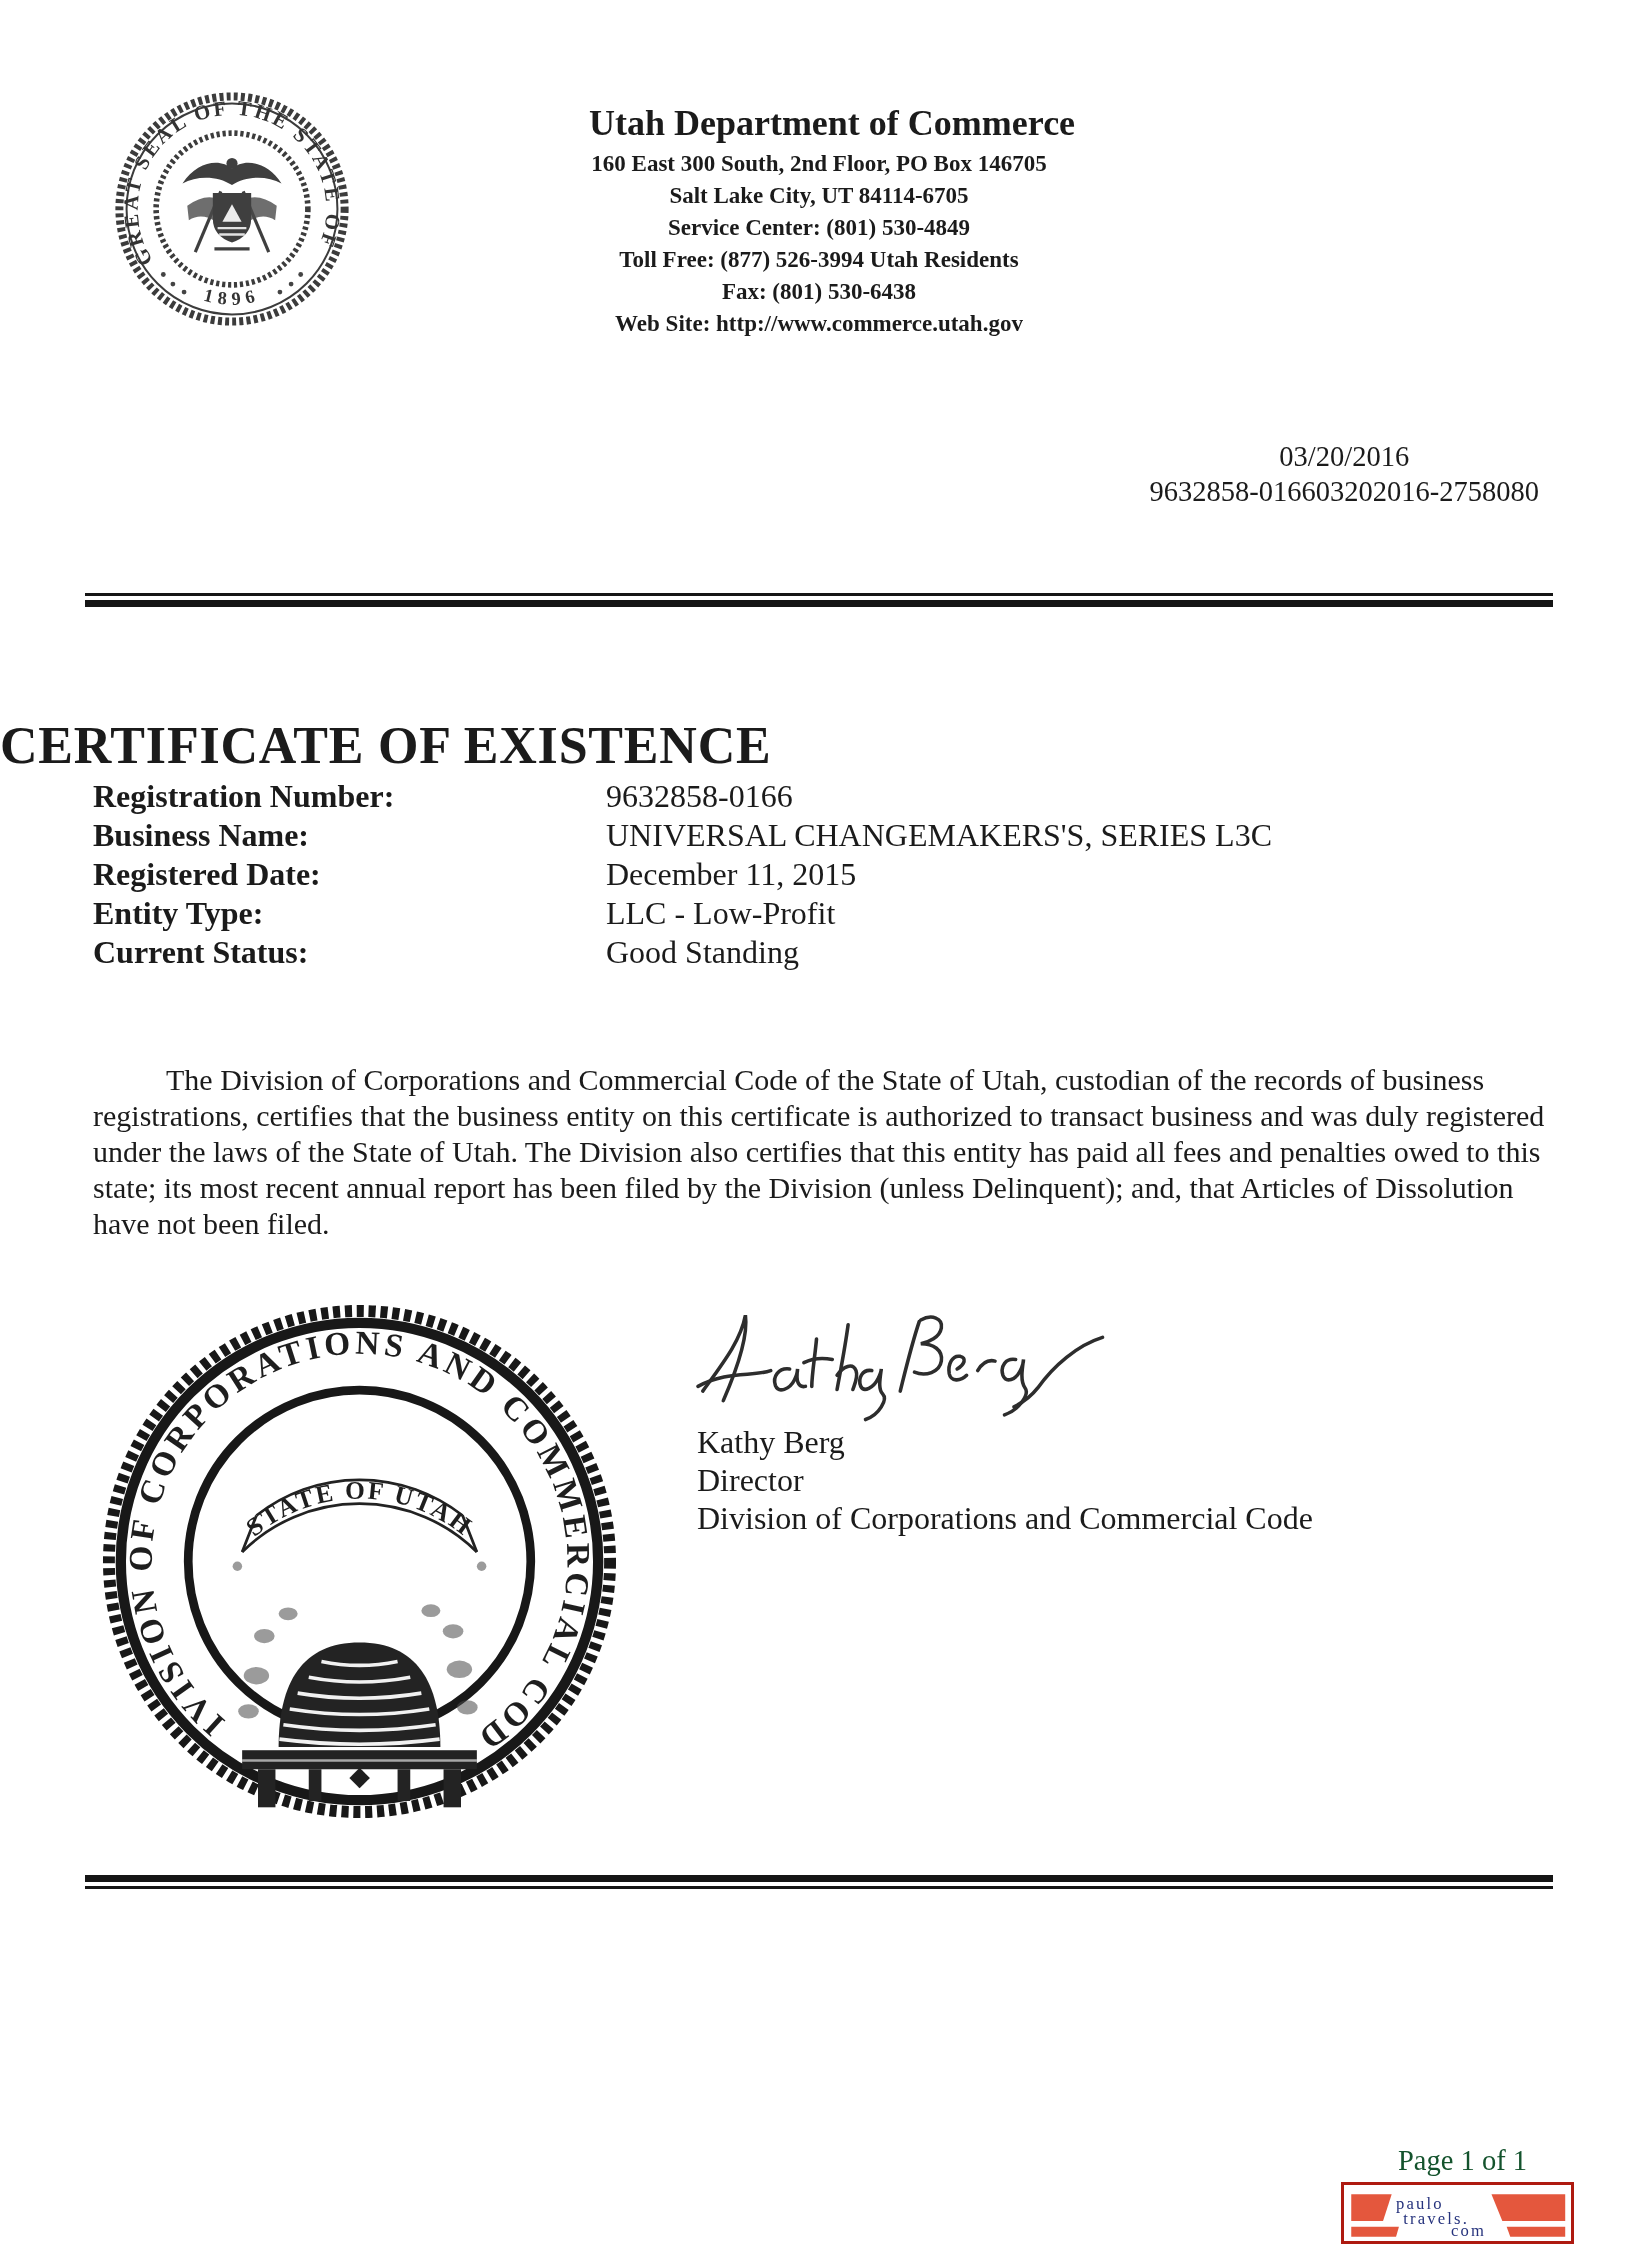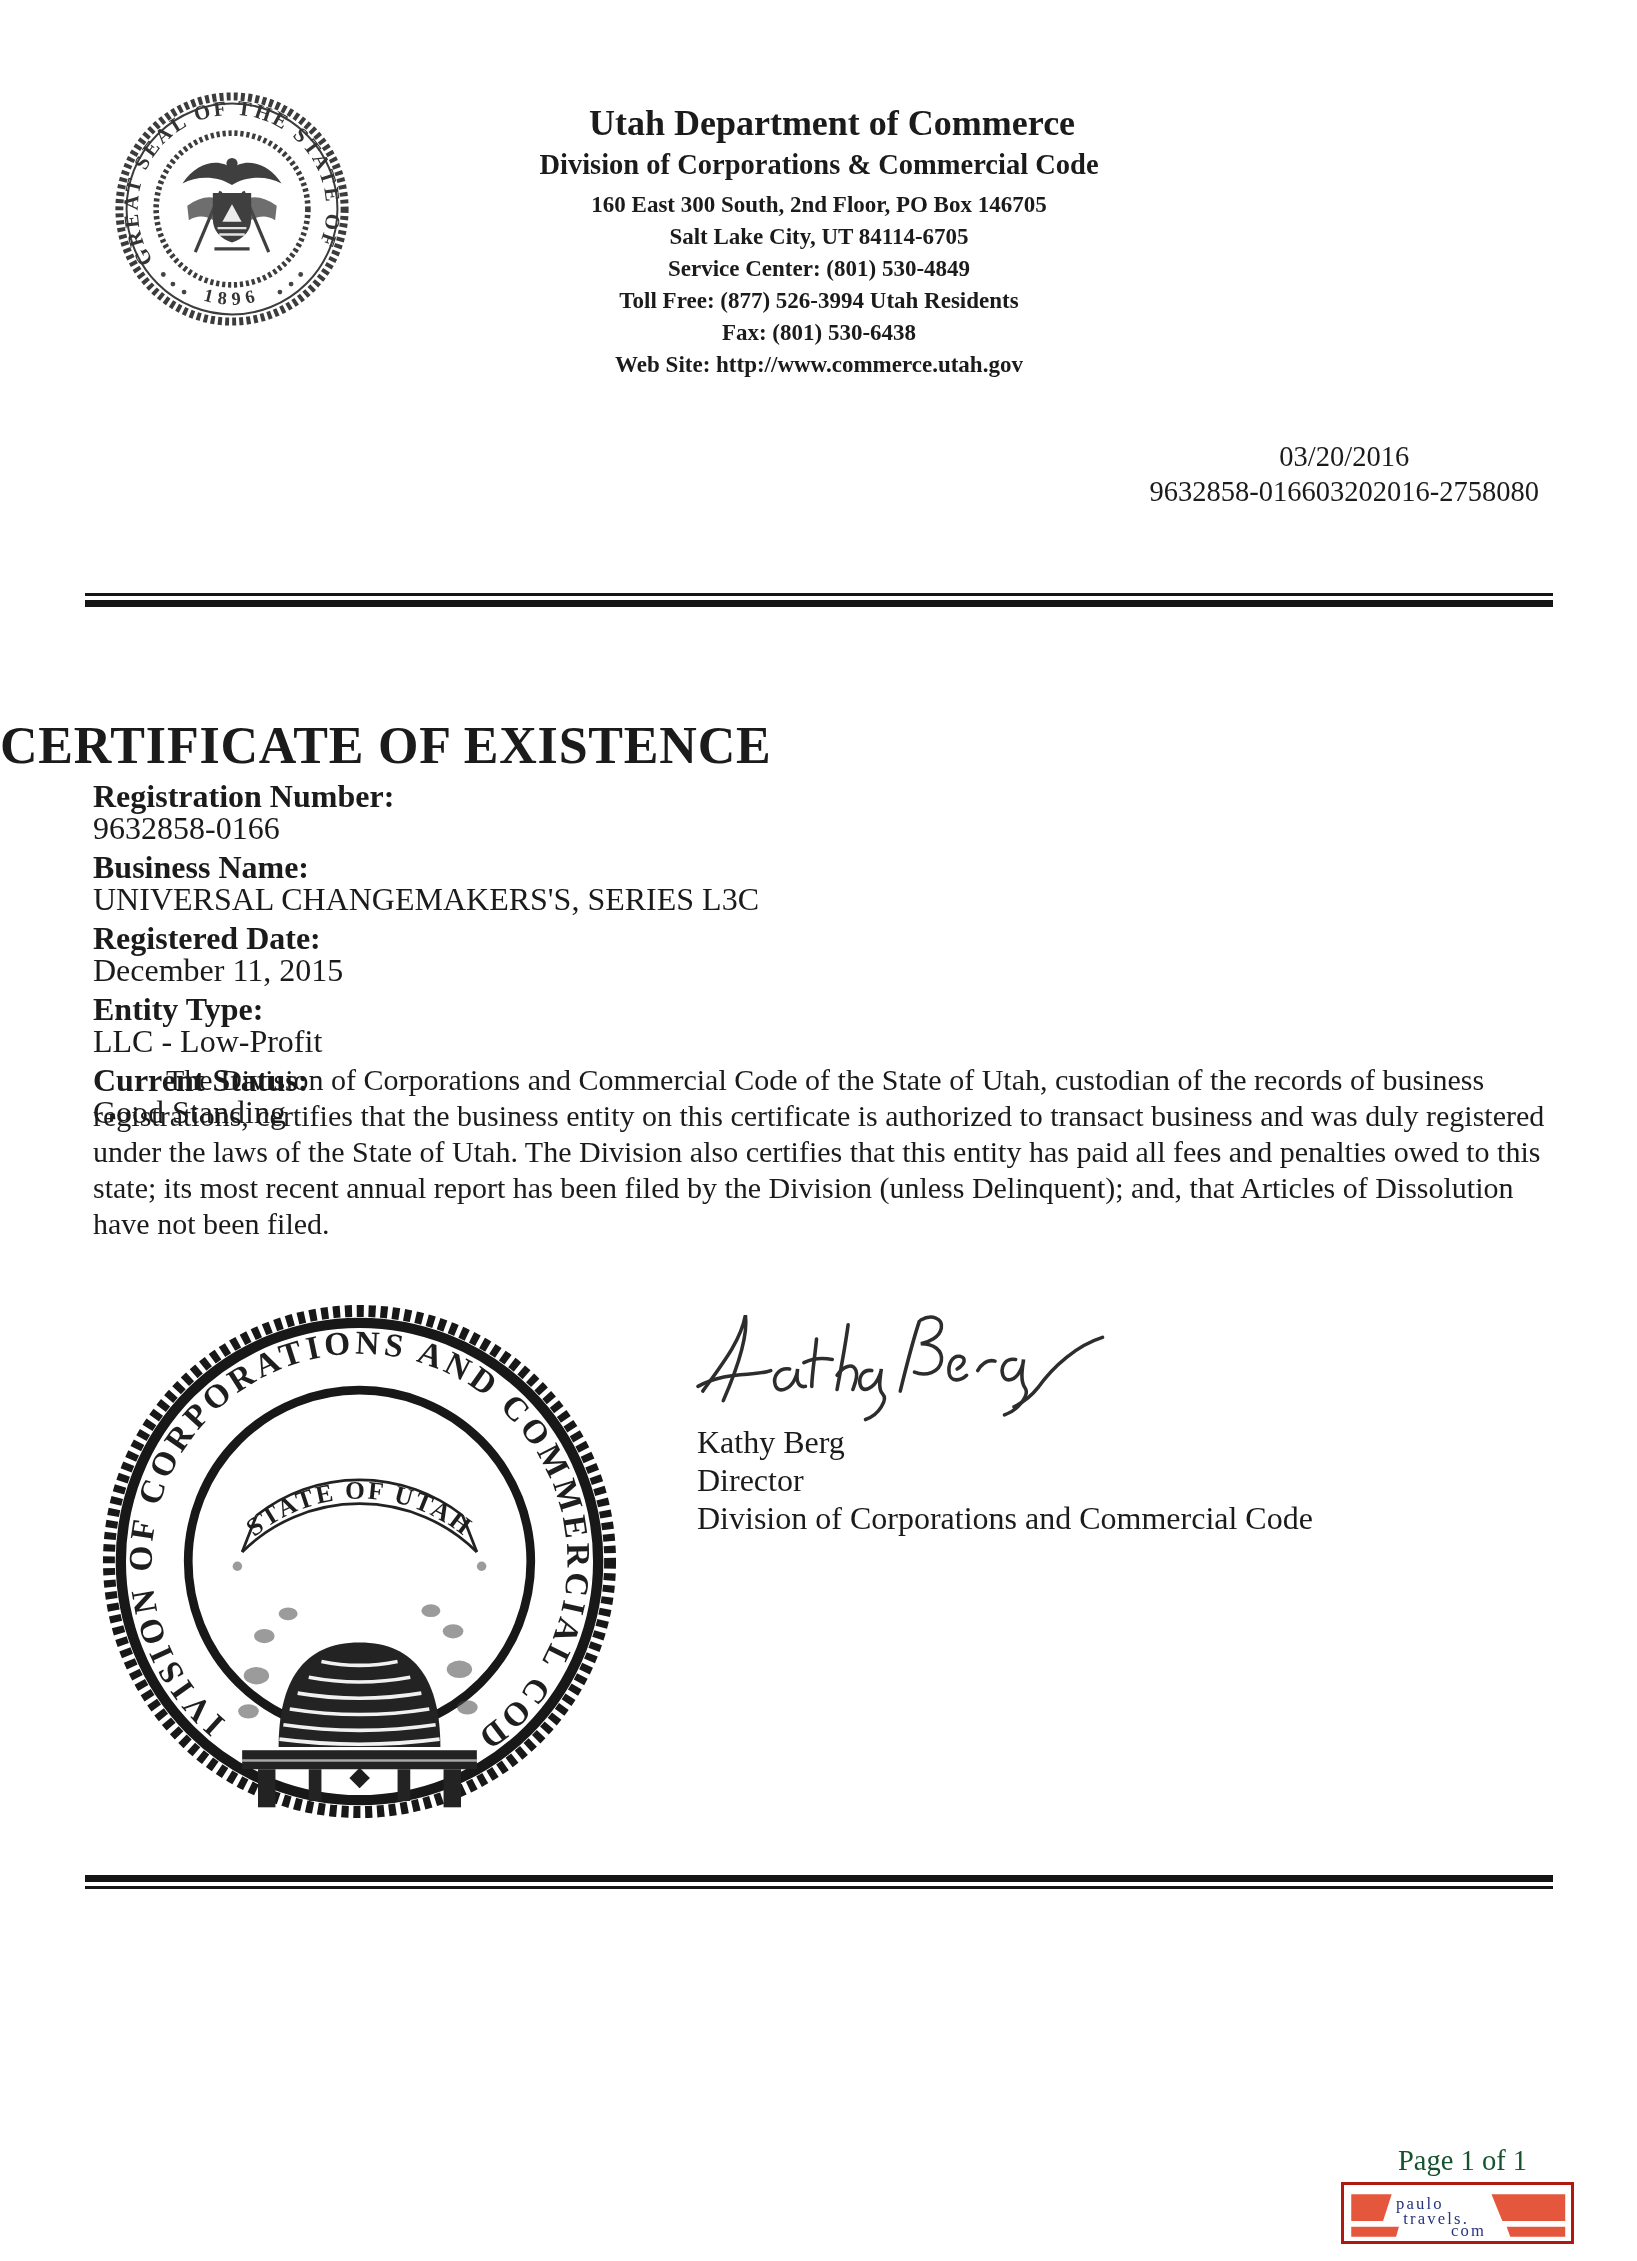--- a/index.html
+++ b/index.html
@@ -27,21 +27,21 @@
   .rule-top{top:593px;}
   .rule-bottom{top:1875px;}
   .rl-thin{height:3.2px;background:#151515;}
   .rl-gap{height:4px;}
   .rl-thick{height:7.1px;background:#151515;}
   
   .cert-title{position:absolute;left:0;top:681px;width:1316px;text-align:left;
     font-size:52px;font-weight:bold;letter-spacing:0.8px;}
   
   .details{position:absolute;left:93px;top:780px;font-size:32px;}
-  .drow{display:flex;line-height:32px;margin-bottom:7.1px;flex-direction:column;}
+  .drow{display:flex;line-height:32px;margin-bottom:7.1px;}
   .dlabel{width:513px;font-weight:bold;}
   .dvalue{white-space:nowrap;}
   
   .body-par{position:absolute;left:93px;top:1062px;width:1462px;
     font-size:30px;line-height:36px;text-indent:73px;margin:0;}
   
   .division-seal{position:absolute;left:101px;top:1303px;width:517px;height:517px;}
   
   .signature-svg{position:absolute;left:691px;top:1290px;width:428px;height:158px;}
   .signer{position:absolute;left:697px;top:1423px;font-size:32px;line-height:38px;}
@@ -86,21 +86,20 @@
       <path d="M210 150 Q188 134 170 142 L174 170 Q192 158 208 168 Z" fill="#4a4a4a" opacity="0.8"></path>
       <path d="M130 134 L178 134 L178 166 Q178 188 154 196 Q130 188 130 166 Z" fill="#3f3f3f"></path>
       <path d="M142 170 L154 148 L166 170 Z" fill="#ffffff" opacity="0.9"></path>
       <path d="M136 178 h36 M138 186 h32" stroke="#ffffff" stroke-width="3" opacity="0.85"></path>
       <path d="M132 204 h44" stroke="#3f3f3f" stroke-width="4"></path>
     </g>
   </svg>
 
   <header class="letterhead">
     <div class="lh-agency">Utah Department of Commerce</div>
-    <div class="lh-division">Division of Corporations &amp; Commercial Code</div>
     <div class="lh-addr lh-addr-first">160 East 300 South, 2nd Floor, PO Box 146705</div>
     <div class="lh-addr">Salt Lake City, UT 84114-6705</div>
     <div class="lh-addr">Service Center: (801) 530-4849</div>
     <div class="lh-addr">Toll Free: (877) 526-3994 Utah Residents</div>
     <div class="lh-addr">Fax: (801) 530-6438</div>
     <div class="lh-addr">Web Site: http://www.commerce.utah.gov</div>
   </header>
 
   <div class="stamp">
     <div>03/20/2016</div>

